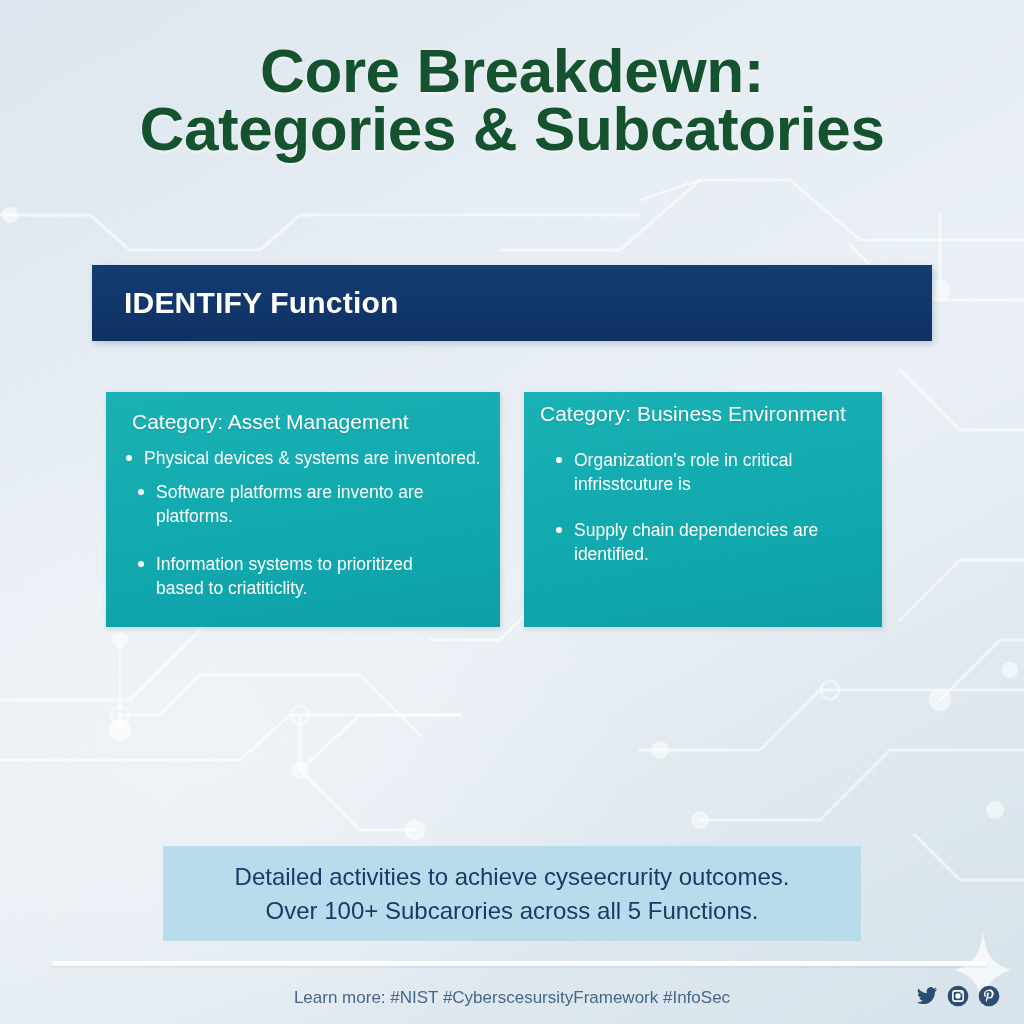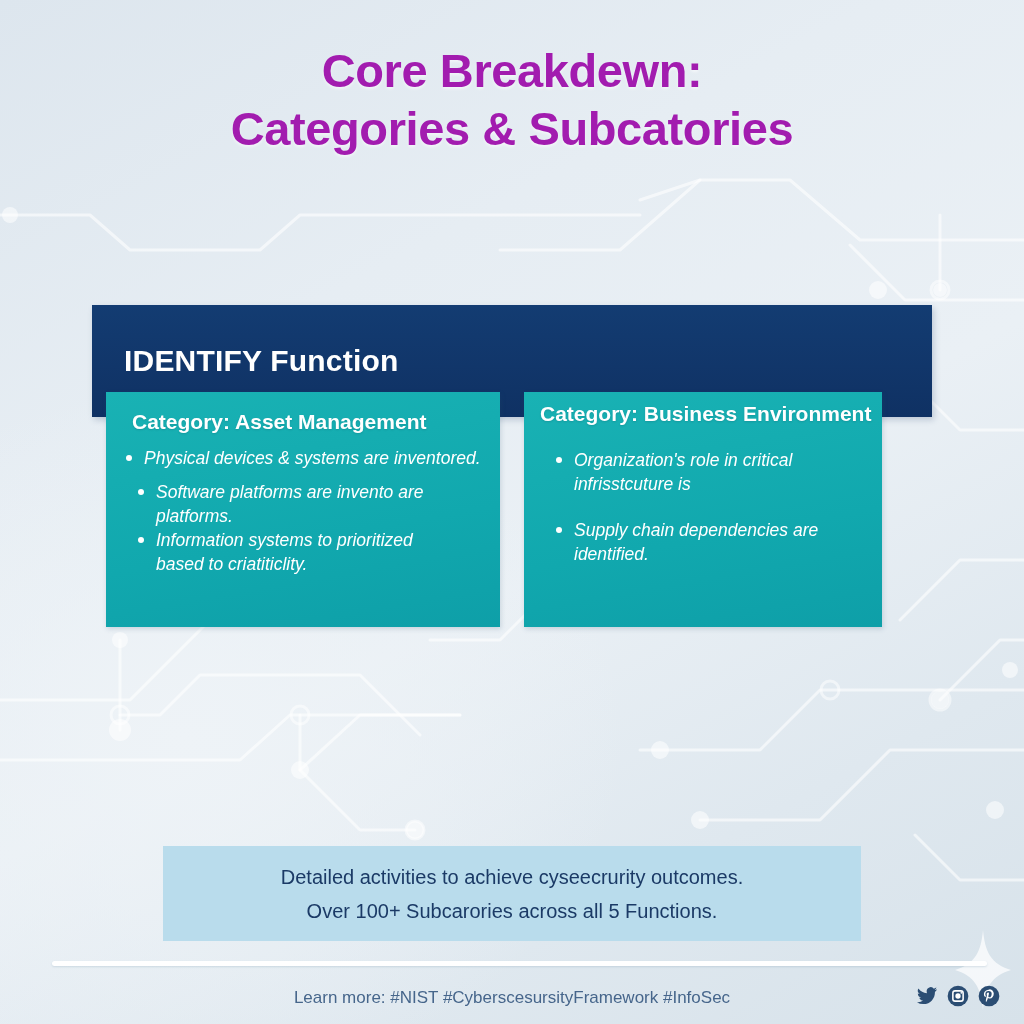--- a/index.html
+++ b/index.html
@@ -17,94 +17,93 @@
     background:
       radial-gradient(ellipse 70% 55% at 18% 72%, #eef3f7 0%, rgba(238,243,247,0) 62%),
       linear-gradient(152deg,#dde6ee 0%,#e6edf3 30%,#eaf0f5 55%,#dfe8ef 78%,#d7e2ea 100%);
   }
   #bg-circuit{ position:absolute; inset:0; }
 
   
   #title{
     position:absolute; left:0; top:42px; width:1024px;
     text-align:center;
-    color:#a21caf;
-    font-size:47px;
+    color:#14532d;
+    font-size:62px;
     font-weight:bold;
     line-height:58px;
     letter-spacing:-0.4px;
     text-shadow:0 2px 3px rgba(255,255,255,.55);
   }
   #title .l2{ display:block; }
 
   
   #function-bar{
-    position:absolute; left:92px; top:265px; width:840px; height:112px;
+    position:absolute; left:92px; top:265px; width:840px; height:76px;
     background:linear-gradient(180deg,#133c72 0%,#11366a 55%,#0f3163 100%);
     box-shadow:2px 3px 6px rgba(40,70,110,.22);
-    margin-top:40px;
   }
   #function-bar .lbl{
     position:absolute; left:32px; top:50%; transform:translateY(-50%);
     color:#ffffff; font-size:30px; font-weight:bold; letter-spacing:.2px;
   }
 
   
   .card{
     position:absolute; top:392px; height:235px;
     background:linear-gradient(170deg,#19b2b4 0%,#11a8ae 60%,#0e9fa8 100%);
     box-shadow:1px 2px 5px rgba(40,80,110,.18);
     overflow:visible;
   }
   #card-asset{ left:106px; width:394px; }
   #card-business{ left:524px; width:358px; }
 
   .card .cat-title{
-    position:absolute; color:#ffffff; font-weight:bold; font-size:21px;
+    position:absolute; color:#ffffff; font-weight:normal; font-size:21px;
     white-space:nowrap;
     text-shadow:0 1px 2px rgba(0,60,70,.18);
   }
   #card-asset .cat-title{ left:26px; top:18px; }
   #card-business .cat-title{ left:16px; top:10px; }
 
-  .bullets{ position:absolute; list-style:none;font-style:italic; }
+  .bullets{ position:absolute; list-style:none; }
   .bullets li{
     position:relative;
     color:#ffffff;
     font-size:17.5px;
     line-height:24px;
     padding-left:26px;
     white-space:nowrap;
   }
   .bullets li::before{
     content:"";
     position:absolute; left:8px; top:9px;
     width:6px; height:6px; border-radius:50%;
     background:#ffffff;
   }
 
   #asset-bullets{ left:12px; top:54px; width:440px; }
   #asset-bullets li:nth-child(1){ margin-left:0;  margin-bottom:10px; }
-  #asset-bullets li:nth-child(2){ margin-left:12px; margin-bottom:0; }
+  #asset-bullets li:nth-child(2){ margin-left:12px; margin-bottom:24px; }
   #asset-bullets li:nth-child(3){ margin-left:12px; }
 
   #business-bullets{ left:24px; top:56px; width:370px; }
   #business-bullets li{ margin-bottom:22px; }
 
   .bl2{ display:block; padding-left:0; }
 
   
   #summary-box{
     position:absolute; left:163px; top:846px; width:698px; height:95px;
     background:#b9dcec;
     display:flex; flex-direction:column;
     align-items:center; justify-content:center;
   }
   #summary-box .line{
-    color:#1b3a66; font-size:20px; line-height:34px; text-align:center;
+    color:#1b3a66; font-size:24px; line-height:34px; text-align:center;
   }
 
   
   #sparkle{
     position:absolute; left:955px; top:930px; width:56px; height:80px;
     pointer-events:none;
   }
   #divider{
     position:absolute; left:52px; top:961px; width:935px; height:5px;
     background:#ffffff; border-radius:3px;

